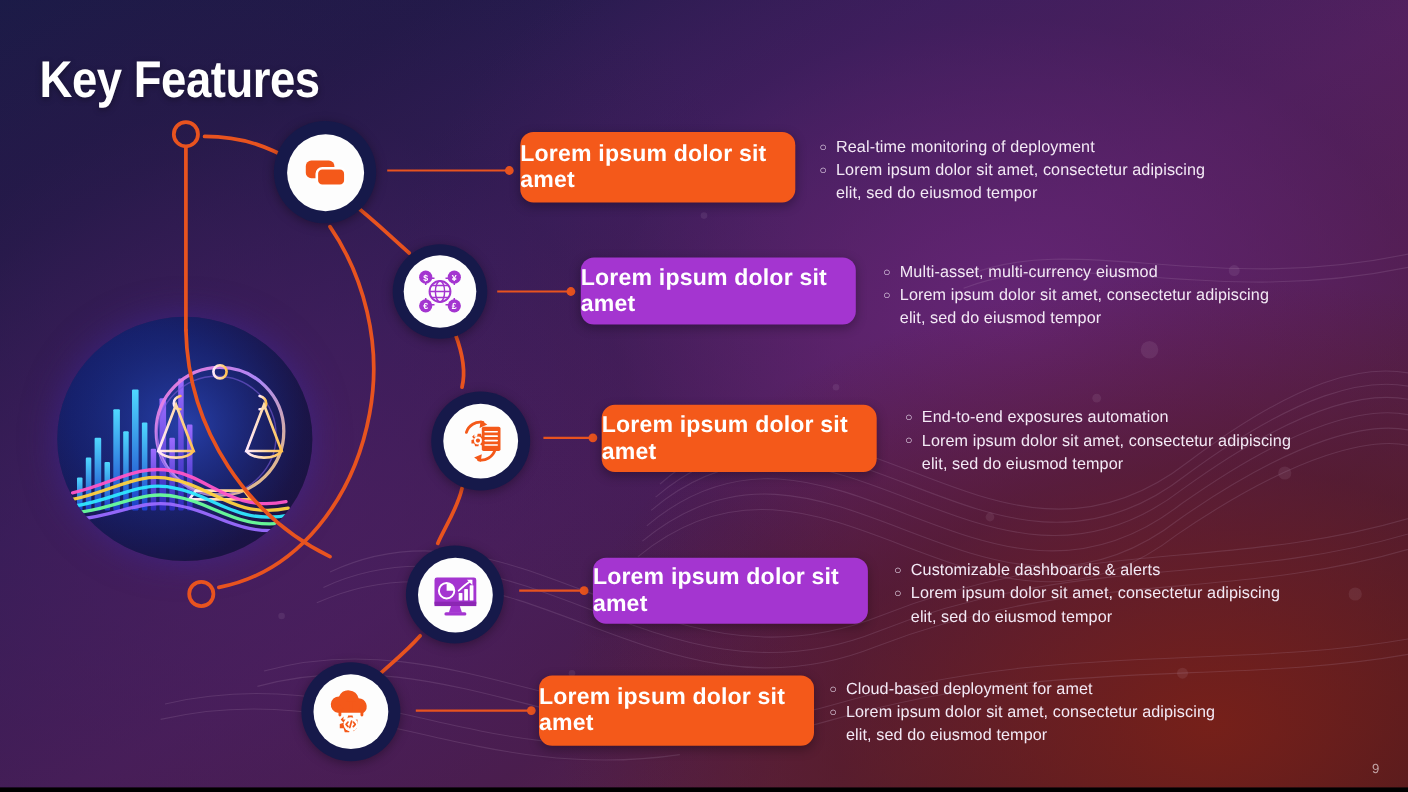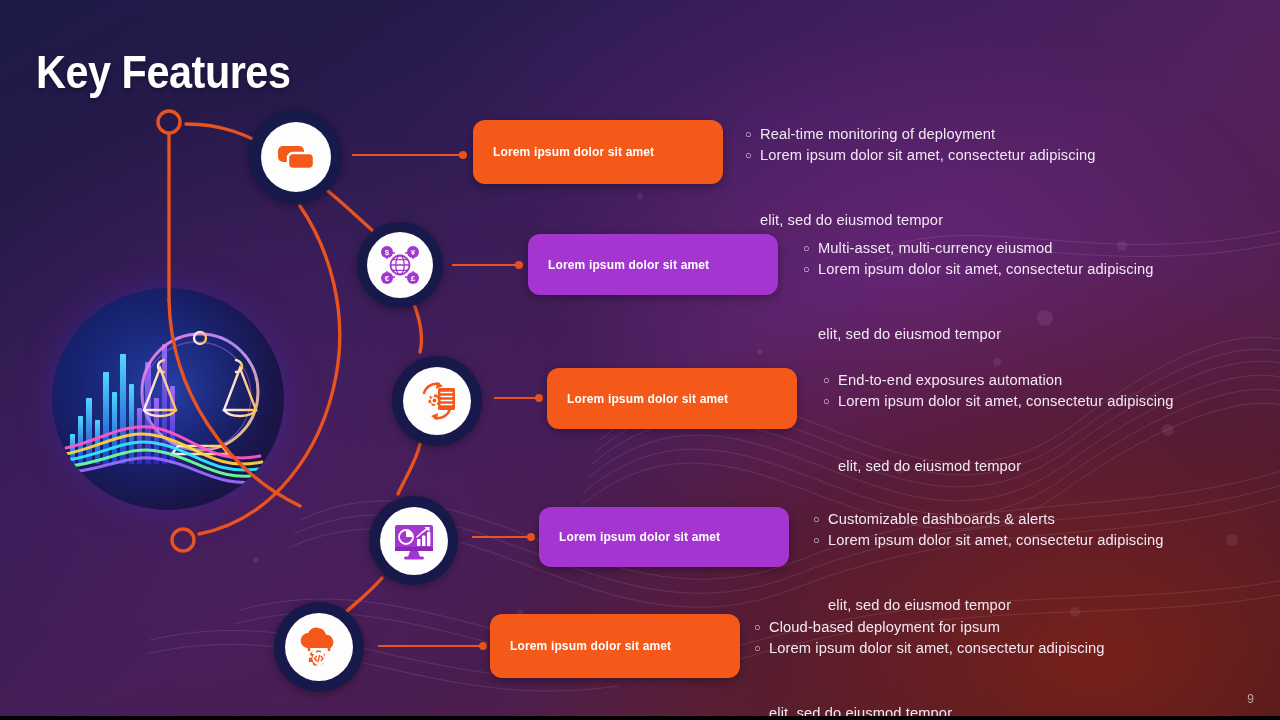--- a/index.html
+++ b/index.html
@@ -85,24 +85,23 @@
   
   .label-box {
     position: absolute;
     border-radius: 12px;
     display: flex;
     align-items: center;
     box-shadow: 0 3px 10px rgba(0,0,0,0.30);
   }
   .label-box span {
     color: #ffffff;
-    font-size: 12px;
+    font-size: 21px;
     font-weight: bold;
     letter-spacing: 0.15px;
-    padding-left: 20px;
   }
 
   
   .bullets {
     position: absolute;
     color: #f3e9f5;
     font-size: 14.7px;
     line-height: 21px;
     letter-spacing: 0.1px;
     white-space: nowrap;
@@ -112,21 +111,21 @@
     align-items: flex-start;
   }
   .bullets .mk {
     flex: 0 0 auto;
     width: 15px;
     font-size: 11px;
     line-height: 21px;
     color: #e9dced;
   }
   .bullets .tx { flex: 1 1 auto; }
-  .bullets .cont { padding-left: 15px; margin-top: 44px; }
+  .bullets .cont { padding-left: 15px; }
 
   
   .page-num {
     position: absolute;
     right: 26px;
     bottom: 10px;
     color: #d9c4c6;
     font-size: 12px;
     opacity: 0.8;
   }
@@ -461,21 +460,21 @@
     <div class="row">
         <span class="mk">○</span>
         <span class="tx">Lorem ipsum dolor sit amet, consectetur adipiscing</span>
       </div>
     <div class="cont">elit, sed do eiusmod tempor</div>
   </div>
 
   <div class="bullets" style="left:754px; top:617px;">
     <div class="row">
         <span class="mk">○</span>
-        <span class="tx">Cloud-based deployment for ipsum</span>
+        <span class="tx">Cloud-based deployment for amet</span>
       </div>
     <div class="row">
         <span class="mk">○</span>
         <span class="tx">Lorem ipsum dolor sit amet, consectetur adipiscing</span>
       </div>
     <div class="cont">elit, sed do eiusmod tempor</div>
   </div>
 
   <div class="page-num">9</div>
 

